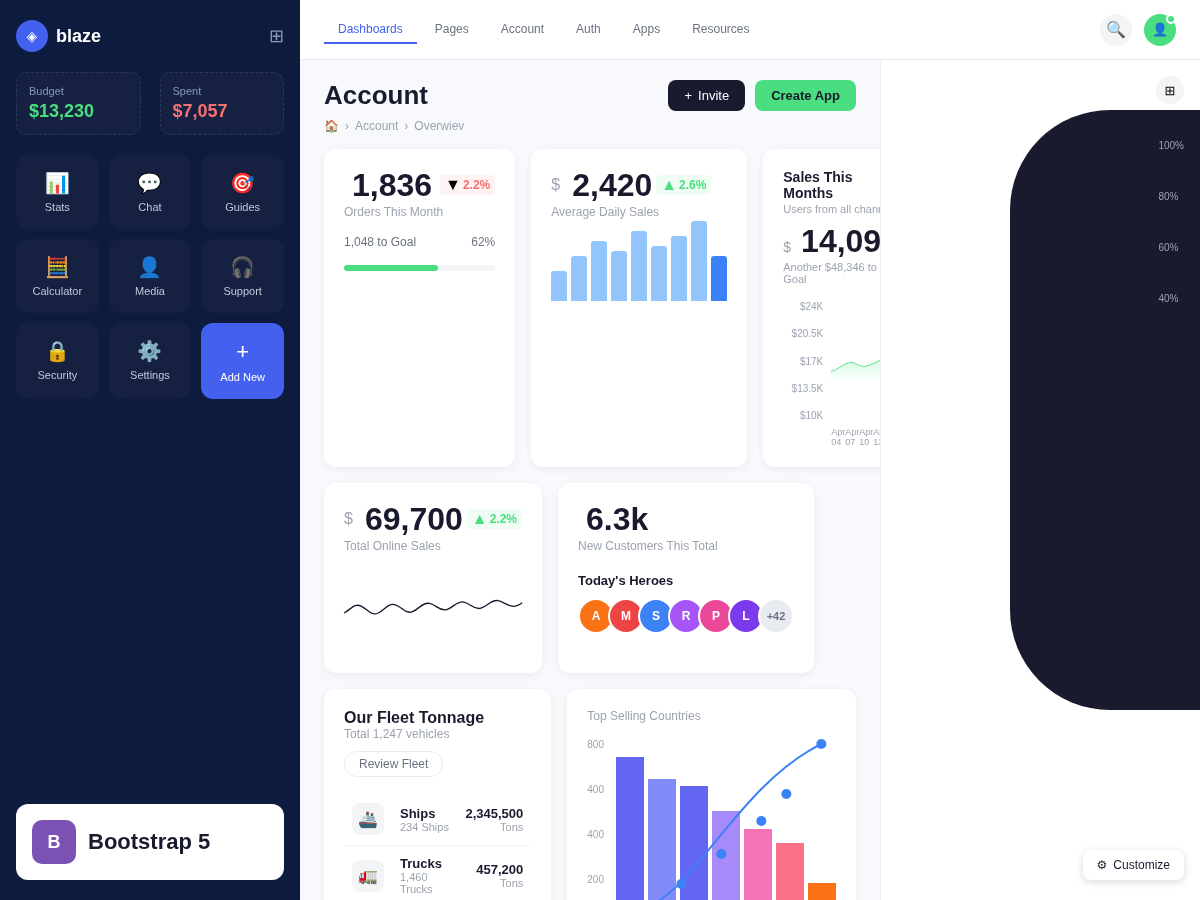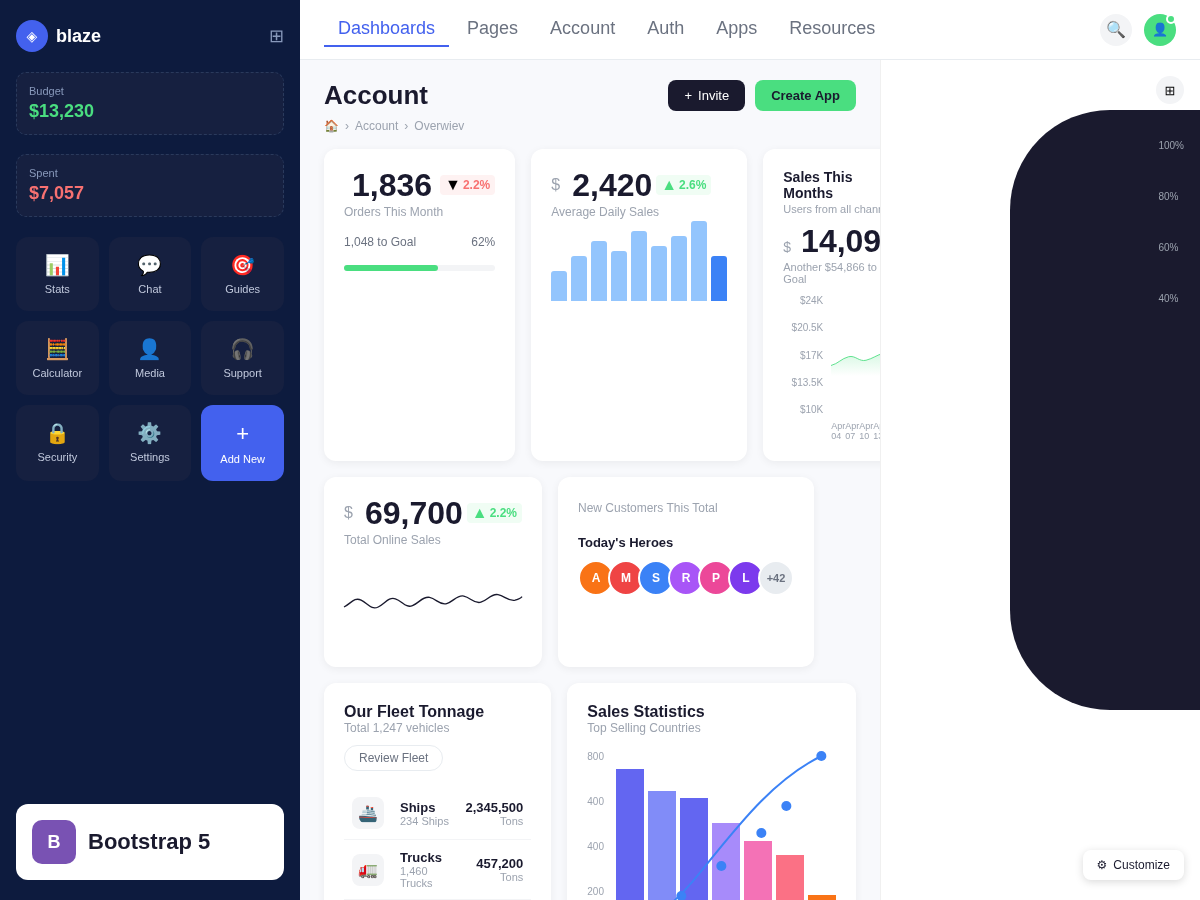--- a/index.html
+++ b/index.html
@@ -34,21 +34,20 @@
       display: flex; align-items: center; justify-content: center;
       color: white; font-size: 14px;
     }
     .logo-text { color: white; font-size: 18px; font-weight: 700; }
     .sidebar-menu-icon { color: #8899bb; font-size: 18px; cursor: pointer; }
 
     .budget-cards {
       display: flex;
       gap: 19px;
       margin-bottom: 20px;
-      flex-direction: column;
     }
     .budget-card {
       flex: 1;
       background: #162040;
       border-radius: 10px;
       padding: 12px;
       border: 1px dashed #2a3a5c;
     }
     .budget-card .label { color: #8899bb; font-size: 11px; margin-bottom: 4px; }
     .budget-card .value { font-size: 18px; font-weight: 700; }
@@ -120,21 +119,21 @@
       height: 60px;
       border-bottom: 1px solid #e8ecf0;
     }
     .top-nav-links {
       display: flex;
       gap: 4px;
     }
     .top-nav-link {
       padding: 6px 14px;
       border-radius: 6px;
-      font-size: 18px;
+      font-size: 12px;
       color: #6b7280;
       cursor: pointer;
       text-decoration: none;
     }
     .top-nav-link.active { color: #4361ee; border-bottom: 2px solid #4361ee; border-radius: 0; background: transparent; }
     .top-nav-right { display: flex; align-items: center; gap: 12px; }
     .top-nav-search { width: 32px; height: 32px; border-radius: 50%; background: #f3f4f6; display: flex; align-items: center; justify-content: center; cursor: pointer; color: #6b7280; }
     .top-nav-avatar { width: 32px; height: 32px; border-radius: 50%; background: #4ade80; display: flex; align-items: center; justify-content: center; color: white; font-size: 13px; font-weight: 600; cursor: pointer; position: relative; }
 
     
@@ -506,23 +505,23 @@
             </div>
         </div>
 
         <div class="sales-card">
           <div class="sales-card-title">Sales This Months</div>
           <div class="sales-card-sub">Users from all channels</div>
           <div style="display:flex;align-items:baseline;gap:2px;margin-top:10px;">
             <span style="color:#9ca3af;font-size:14px;">$</span>
             <span class="stat-main-value">14,094</span>
           </div>
-          <div class="sales-goal-text">Another $54,866 to Goal</div>
-
-          <div style="display:flex;margin-top:10px;gap:8px;">
+          <div class="sales-goal-text">Another $48,346 to Goal</div>
+
+          <div style="display:flex;margin-top:16px;gap:8px;">
             <div style="display:flex;flex-direction:column;justify-content:space-between;font-size:10px;color:#9ca3af;height:120px;min-width:40px;text-align:right;">
               <span>$24K</span>
               <span>$20.5K</span>
               <span>$17K</span>
               <span>$13.5K</span>
               <span>$10K</span>
             </div>
             <div style="flex:1;position:relative;">
               <svg width="100%" height="120" viewBox="0 0 200 120">
                 <defs>
@@ -560,20 +559,23 @@
           <div class="stat-label">Total Online Sales</div>
 
           <div class="wave-chart">
             <svg width="100%" height="80" viewBox="0 0 260 80">
               <path d="M0,40 C10,35 15,25 25,30 C35,35 40,45 50,40 C60,35 65,25 75,28 C85,31 90,42 100,38 C110,34 115,24 125,26 C135,28 140,38 150,35 C160,32 165,22 175,24 C185,26 190,36 200,33 C210,30 215,20 225,22 C235,24 240,32 250,30 C258,28 260,25 260,25" stroke="#1a1a2e" stroke-width="2" fill="none"></path>
             </svg>
           </div>
         </div>
 
         <div class="stat-card">
+          <div style="display:flex;align-items:center;gap:8px;">
+            <span class="stat-main-value">6.3k</span>
+          </div>
           <div class="stat-label">New Customers This Total</div>
           <div style="margin-top:20px;">
             <div style="font-size:13px;font-weight:600;color:#1a1a2e;">Today's Heroes</div>
             <div class="heroes-avatars">
               <div class="hero-avatar" style="background:#f97316;">A</div>
               <div class="hero-avatar" style="background:#ef4444;overflow:hidden;">M</div>
               <div class="hero-avatar" style="background:#3b82f6;">S</div>
               <div class="hero-avatar" style="background:#a855f7;">R</div>
               <div class="hero-avatar" style="background:#ec4899;">P</div>
               <div class="hero-avatar" style="background:#7c3aed;">L</div>
@@ -631,21 +633,20 @@
                   
                   
                 </td>
               </tr>
 
             </tbody>
           </table>
         </div>
 
         <div class="sales-stat-section">
-          <div style="font-size:16px;font-weight:700;color:#1a1a2e;">Sales Statistics</div>
           <div style="font-size:12px;color:#9ca3af;">Top Selling Countries</div>
           <div style="display:flex;align-items:flex-end;gap:8px;margin-top:16px;height:180px;position:relative;">
 
             <div style="display:flex;flex-direction:column;justify-content:space-between;height:100%;font-size:10px;color:#9ca3af;text-align:right;padding-right:4px;">
               <span>800</span>
               <span>400</span>
               <span>400</span>
               <span>200</span>
               <span></span>
             </div>

